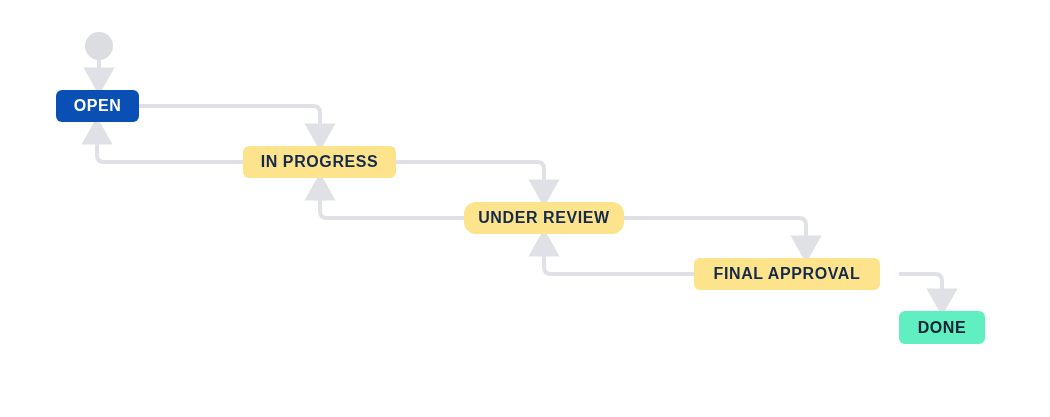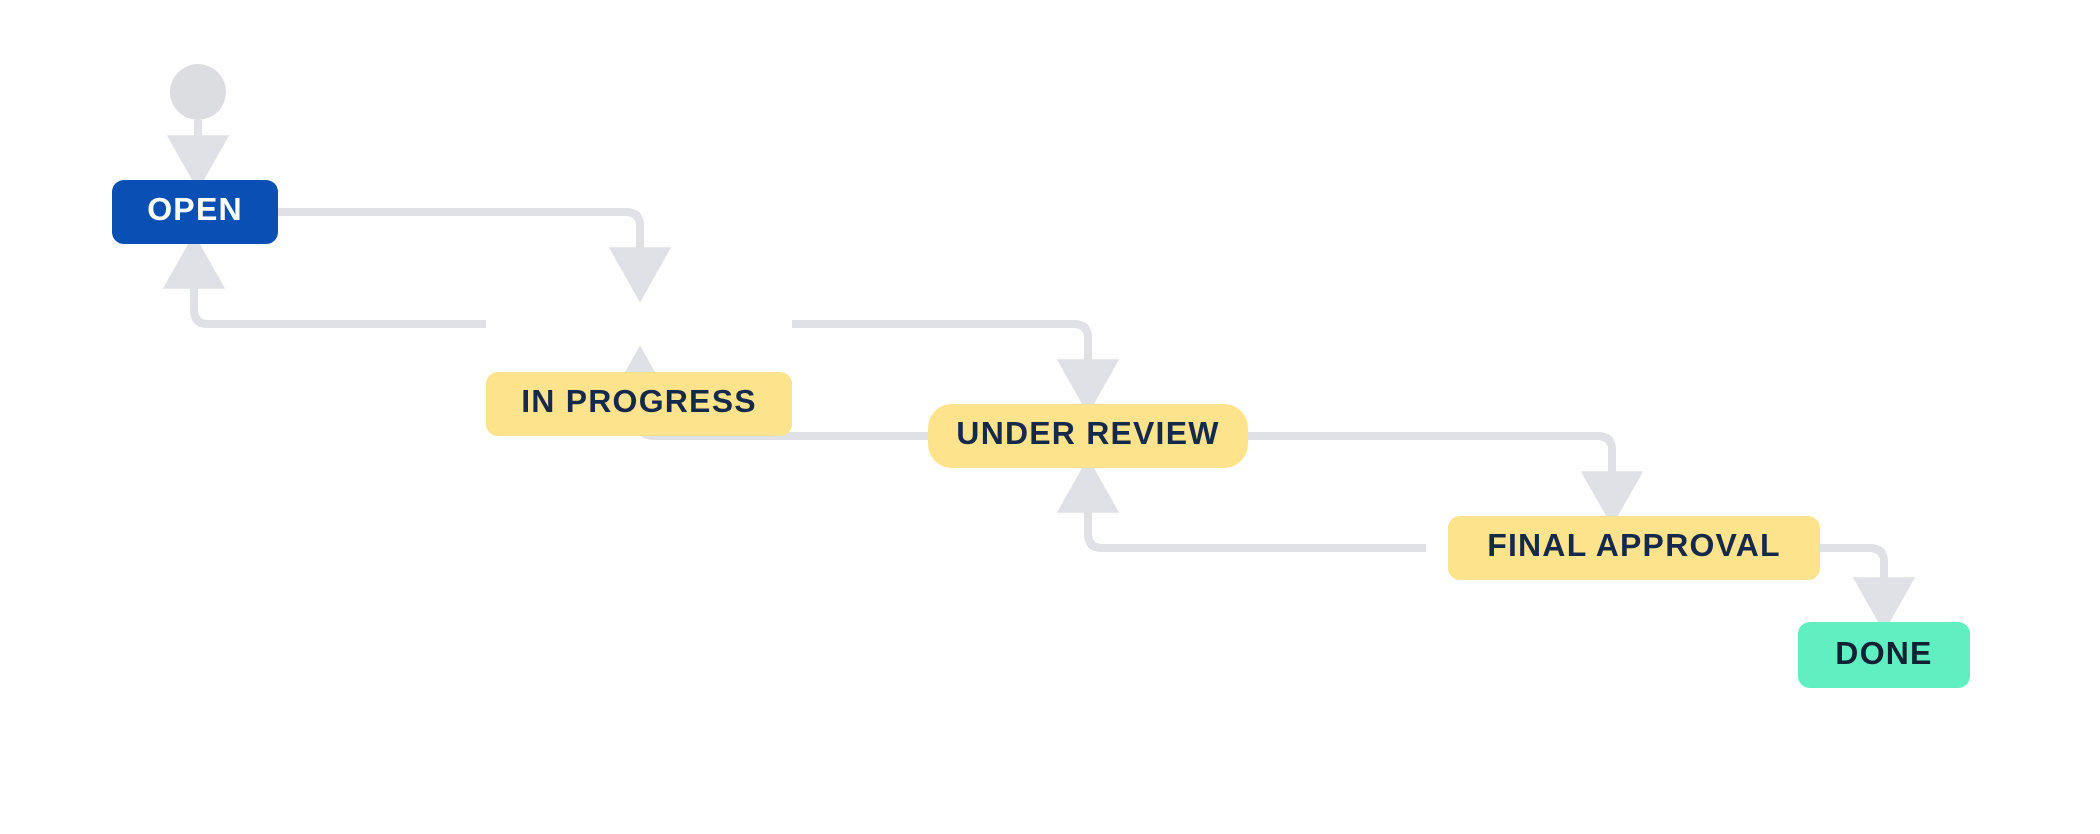--- a/index.html
+++ b/index.html
@@ -32,23 +32,23 @@
     justify-content: center;
     box-sizing: border-box;
     border-radius: 6px;
     font-size: 16px;
     font-weight: bold;
     letter-spacing: 0.6px;
     white-space: nowrap;
     user-select: none;
   }
   .node-open          { left: 56px;  top: 90px;  width: 83px;  height: 32px; }
-  .node-inprogress    { left: 243px; top: 146px; width: 153px; height: 32px; margin-top: 40px; }
+  .node-inprogress    { left: 243px; top: 146px; width: 153px; height: 32px; }
   .node-underreview   { left: 464px; top: 202px; width: 160px; height: 32px; border-radius: 12px; }
-  .node-finalapproval { left: 724px; top: 258px; width: 186px; height: 32px; }
+  .node-finalapproval { left: 694px; top: 258px; width: 186px; height: 32px; }
   .node-done          { left: 899px; top: 311px; width: 86px;  height: 33px; }
 </style>
 </head>
 <body>
 
 <div id="canvas">
 
   <svg id="wires" viewBox="0 0 1050 417" width="1050" height="417" xmlns="http://www.w3.org/2000/svg">
     <defs>
       <marker id="arrowhead" markerWidth="9" markerHeight="9" refX="3.4" refY="4.5" orient="auto" markerUnits="strokeWidth">

